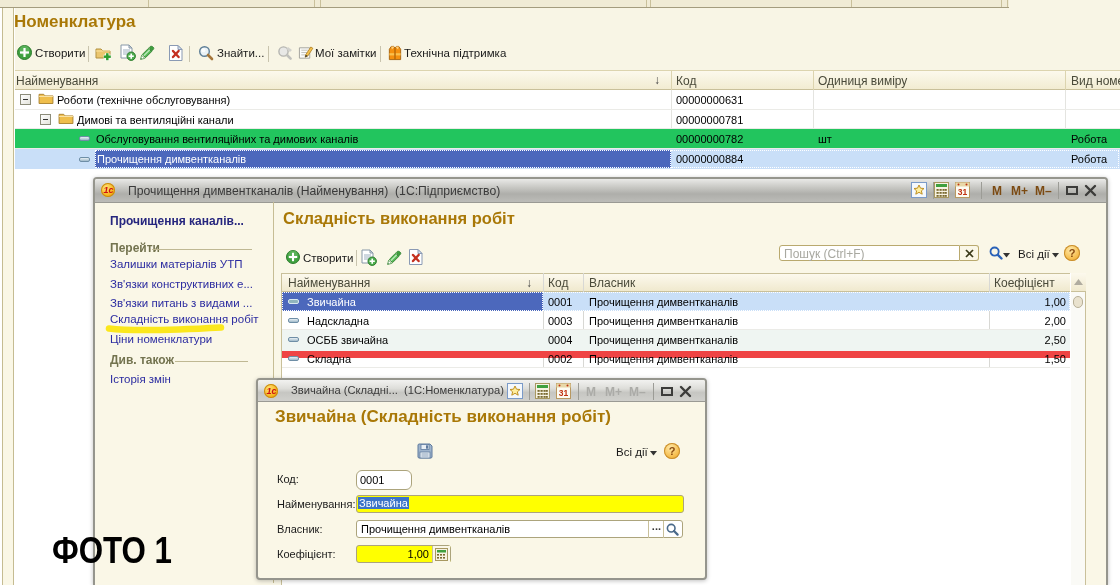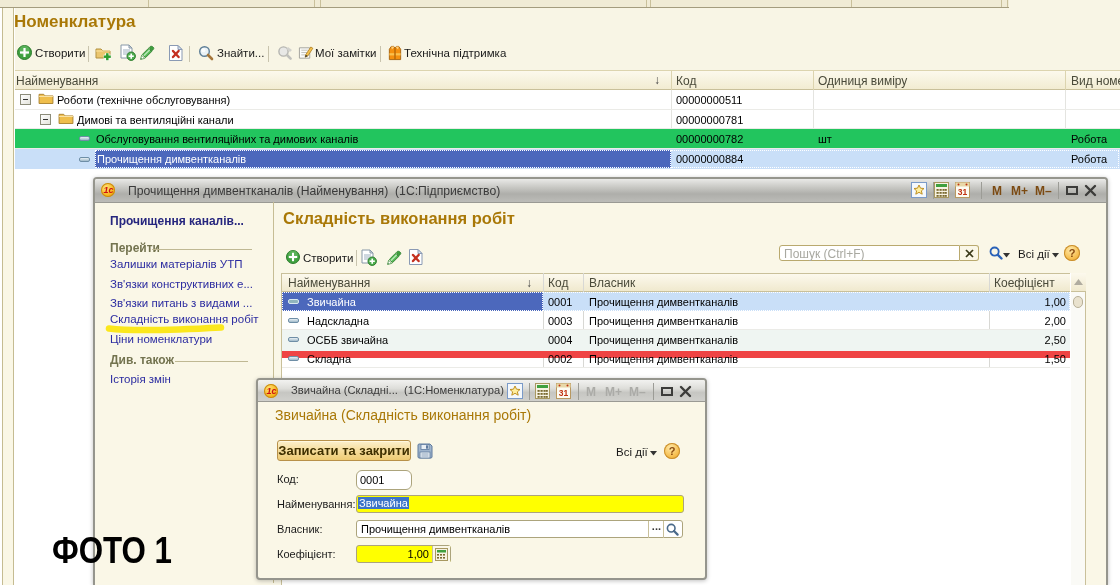--- a/index.html
+++ b/index.html
@@ -178,21 +178,21 @@
   <div class="bdiv" style="left:1065px;top:0;height:78px"></div>
   <div class="mrow" style="top:0px;height:20px">
     <div class="minusbox" style="left:5px;top:4px">
         <i></i>
       </div>
     <svg class="folder" style="left:23px;top:2px" width="16" height="13" viewBox="0 0 16 13">
         <path d="M0.5 2.5 L5.5 2.5 L7 4.2 L15.5 4.2 L15.5 12.5 L0.5 12.5Z" fill="#EFBE4C" stroke="#A8802C"></path>
         <path d="M0.5 4.2 L15.5 4.2 L15.5 5.4 L0.5 5.4Z" fill="#F9E2A4"></path>
       </svg>
     <div class="rtext" style="left:42px">Роботи (технічне обслуговування)</div>
-    <div class="rtext" style="left:661px">00000000511</div>
+    <div class="rtext" style="left:661px">00000000631</div>
   </div>
   <div class="mrow" style="top:20px">
     <div class="minusbox" style="left:25px;top:4px">
         <i></i>
       </div>
     <svg class="folder" style="left:43px;top:2px" width="16" height="13" viewBox="0 0 16 13">
         <path d="M0.5 2.5 L5.5 2.5 L7 4.2 L15.5 4.2 L15.5 12.5 L0.5 12.5Z" fill="#EFBE4C" stroke="#A8802C"></path>
         <path d="M0.5 4.2 L15.5 4.2 L15.5 5.4 L0.5 5.4Z" fill="#F9E2A4"></path>
       </svg>
     <div class="rtext" style="left:62px">Димові та вентиляційні канали</div>
@@ -443,22 +443,21 @@
     <div class="mtxt gray" style="left:371px">М–</div>
     <div class="tsep" style="left:395px"></div>
     <div class="ab" style="left:403px;top:7px;width:12px;height:9px;border:2px solid #3C3C3A;box-sizing:border-box"></div>
     <svg class="tico" style="left:421px;top:5px" width="13" height="13" viewBox="0 0 13 13">
         <g stroke="#3C3C3A" stroke-width="2.4" stroke-linecap="round">
           <line x1="2" y1="2" x2="11" y2="11"></line>
           <line x1="11" y1="2" x2="2" y2="11"></line>
         </g>
       </svg>
   </div>
-  <div class="ab" style="left:17px;top:27px;font-size:14px;font-weight:normal;color:#A97807">Звичайна (Складність виконання робіт)</div>
-  <div class="btn1c" style="left:19px;top:60px;width:134px;height:21px;line-height:19px">Записати та закрити</div>
+  <div class="ab" style="left:17px;top:27px;font-size:17px;font-weight:bold;color:#A97807">Звичайна (Складність виконання робіт)</div>
   <svg class="ab" style="left:159px;top:63px" width="16" height="16" viewBox="0 0 16 16">
       <path d="M1 2 C1 1.5 1.5 1 2 1 L13 1 L15 3 L15 14 C15 14.5 14.5 15 14 15 L2 15 C1.5 15 1 14.5 1 14Z" fill="#9FB4CC" stroke="#5E7A9E"></path>
       <rect x="4" y="1.5" width="8" height="5" fill="#E8EEF4" stroke="#5E7A9E" stroke-width="0.8"></rect>
       <rect x="9" y="2.3" width="2" height="3.4" fill="#5E7A9E"></rect>
       <rect x="3" y="9" width="10" height="6" fill="#E8EEF4" stroke="#5E7A9E" stroke-width="0.8"></rect>
       <line x1="4.5" y1="11" x2="11.5" y2="11" stroke="#8FA4BC"></line>
       <line x1="4.5" y1="13" x2="11.5" y2="13" stroke="#8FA4BC"></line>
     </svg>
   <div class="ab tbtext" style="left:358px;top:66px">Всі дії</div>
   <svg class="ab" style="left:392px;top:71px" width="7" height="5" viewBox="0 0 7 5">

